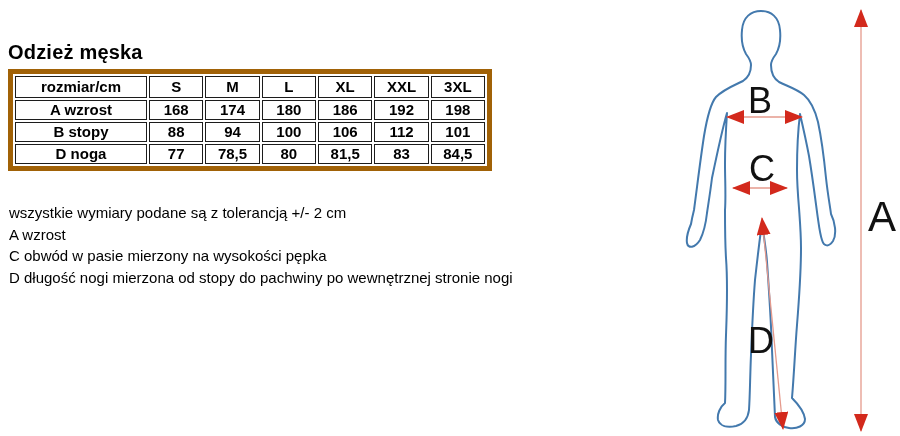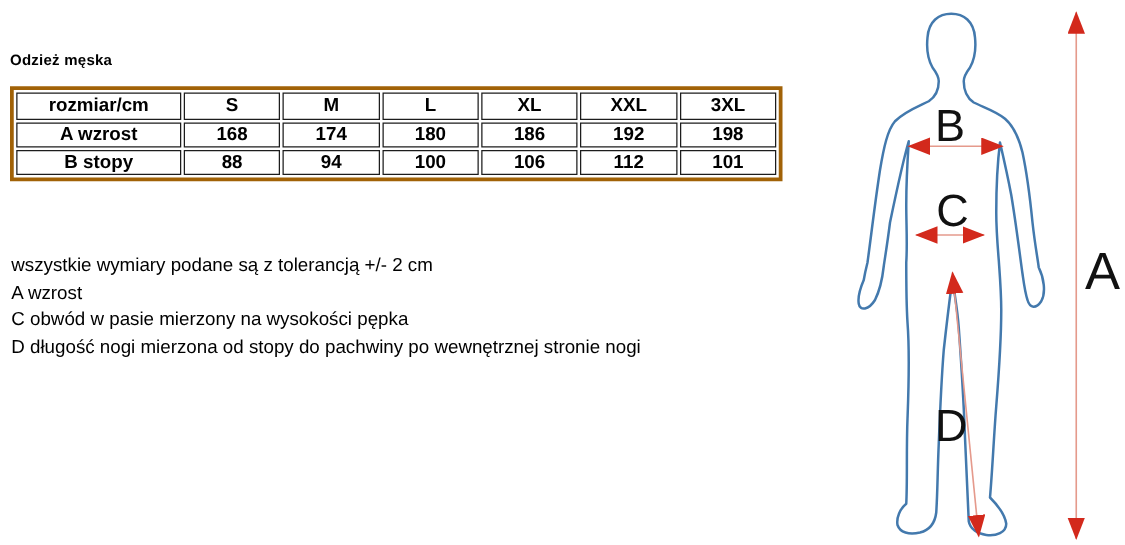--- a/index.html
+++ b/index.html
@@ -11,32 +11,32 @@
   }
   #stage {
     position: relative;
     width: 900px; height: 436px;
     overflow: hidden;
     background: #ffffff;
   }
   .title {
     position: absolute;
     left: 8px; top: 41px;
-    font-size: 12px;
+    font-size: 20px;
     font-weight: bold;
     letter-spacing: 0.2px;
   }
   table.size-table {
     position: absolute;
     left: 8px; top: 69px;
-    width: 618px;
+    width: 484px;
     table-layout: fixed;
     border-collapse: separate;
     border-spacing: 2px;
-    border: 3px solid #a16207;
+    border: 5px solid #a16207;
     background: #ffffff;
     font-size: 15px;
   }
   table.size-table col.label-col { width: 132px; }
   table.size-table th, table.size-table td {
     border: 1px solid #1c1c1c;
     text-align: center;
     vertical-align: middle;
     padding: 0 2px;
     height: 18px;
@@ -106,20 +106,29 @@
           <td>198</td>
         </tr>
         <tr>
           <th>B stopy</th>
           <td>88</td>
           <td>94</td>
           <td>100</td>
           <td>106</td>
           <td>112</td>
           <td>101</td>
+        </tr>
+        <tr>
+          <th>D noga</th>
+          <td>77</td>
+          <td>78,5</td>
+          <td>80</td>
+          <td>81,5</td>
+          <td>83</td>
+          <td>84,5</td>
         </tr>
       </tbody>
   </table>
 
   <div class="notes">
       <div>wszystkie wymiary podane są z tolerancją +/- 2 cm</div>
       <div>A wzrost</div>
       <div>C obwód w pasie mierzony na wysokości pępka</div>
       <div>D długość nogi mierzona od stopy do pachwiny po wewnętrznej stronie nogi</div>
     </div>

